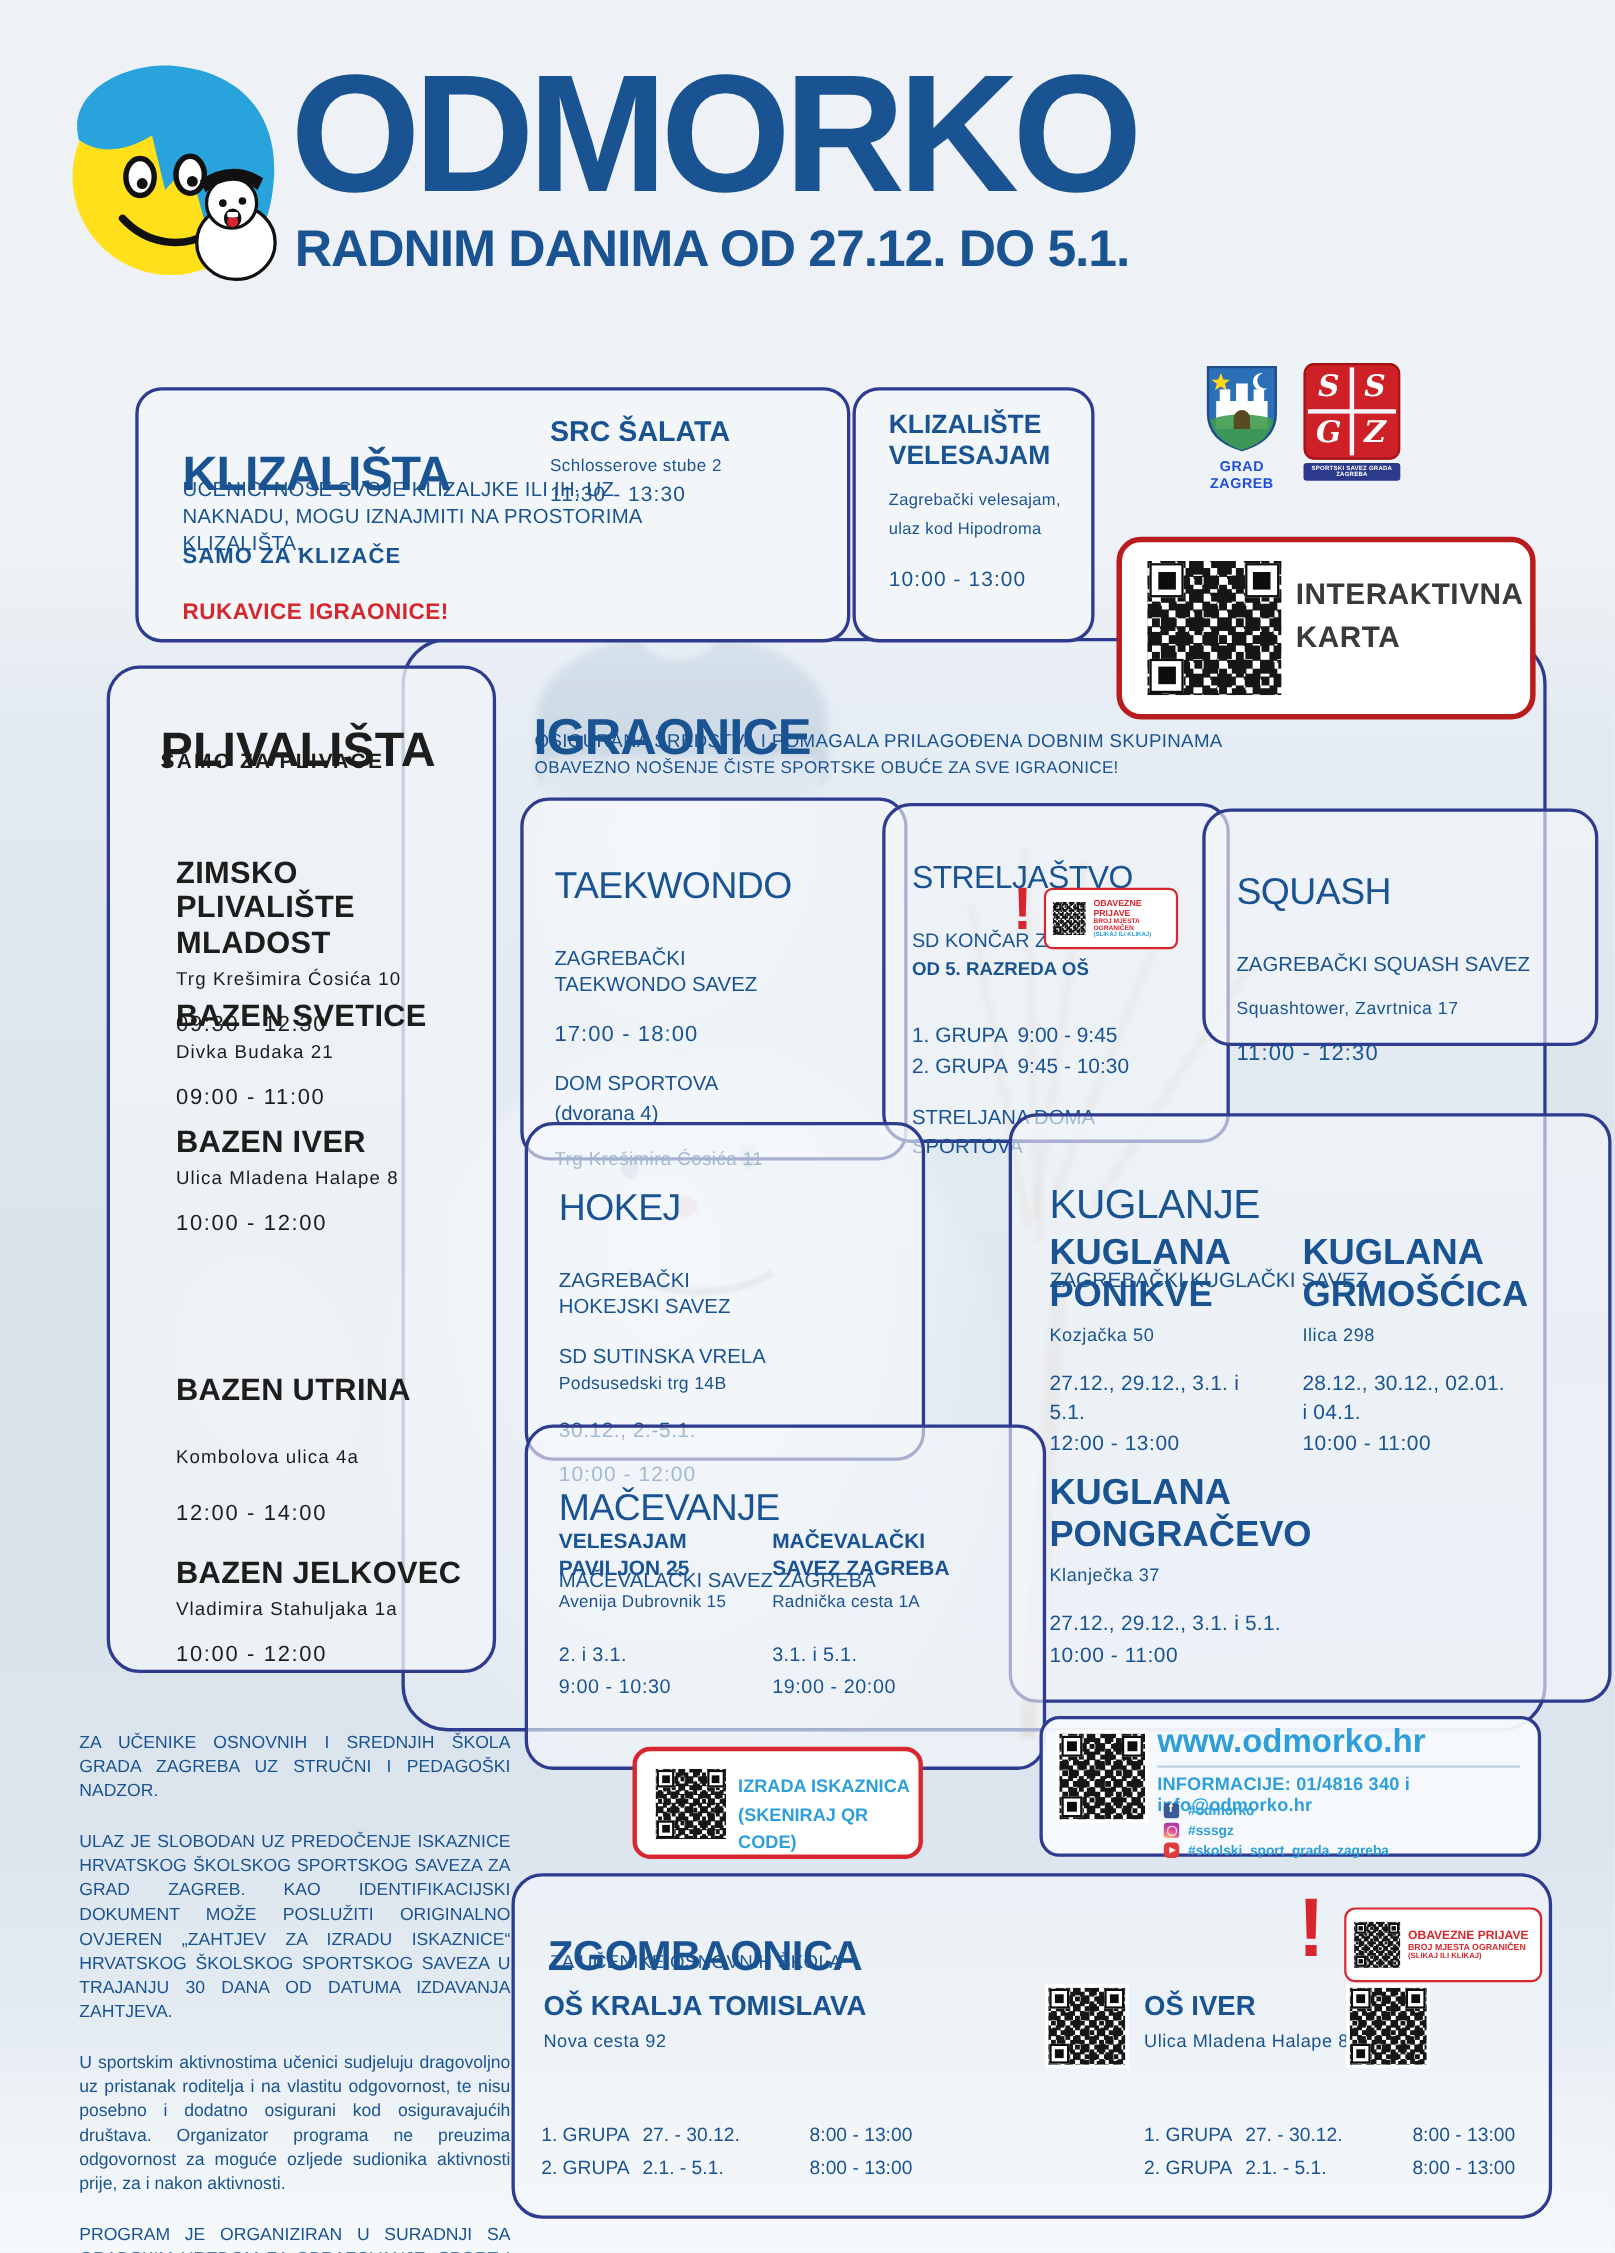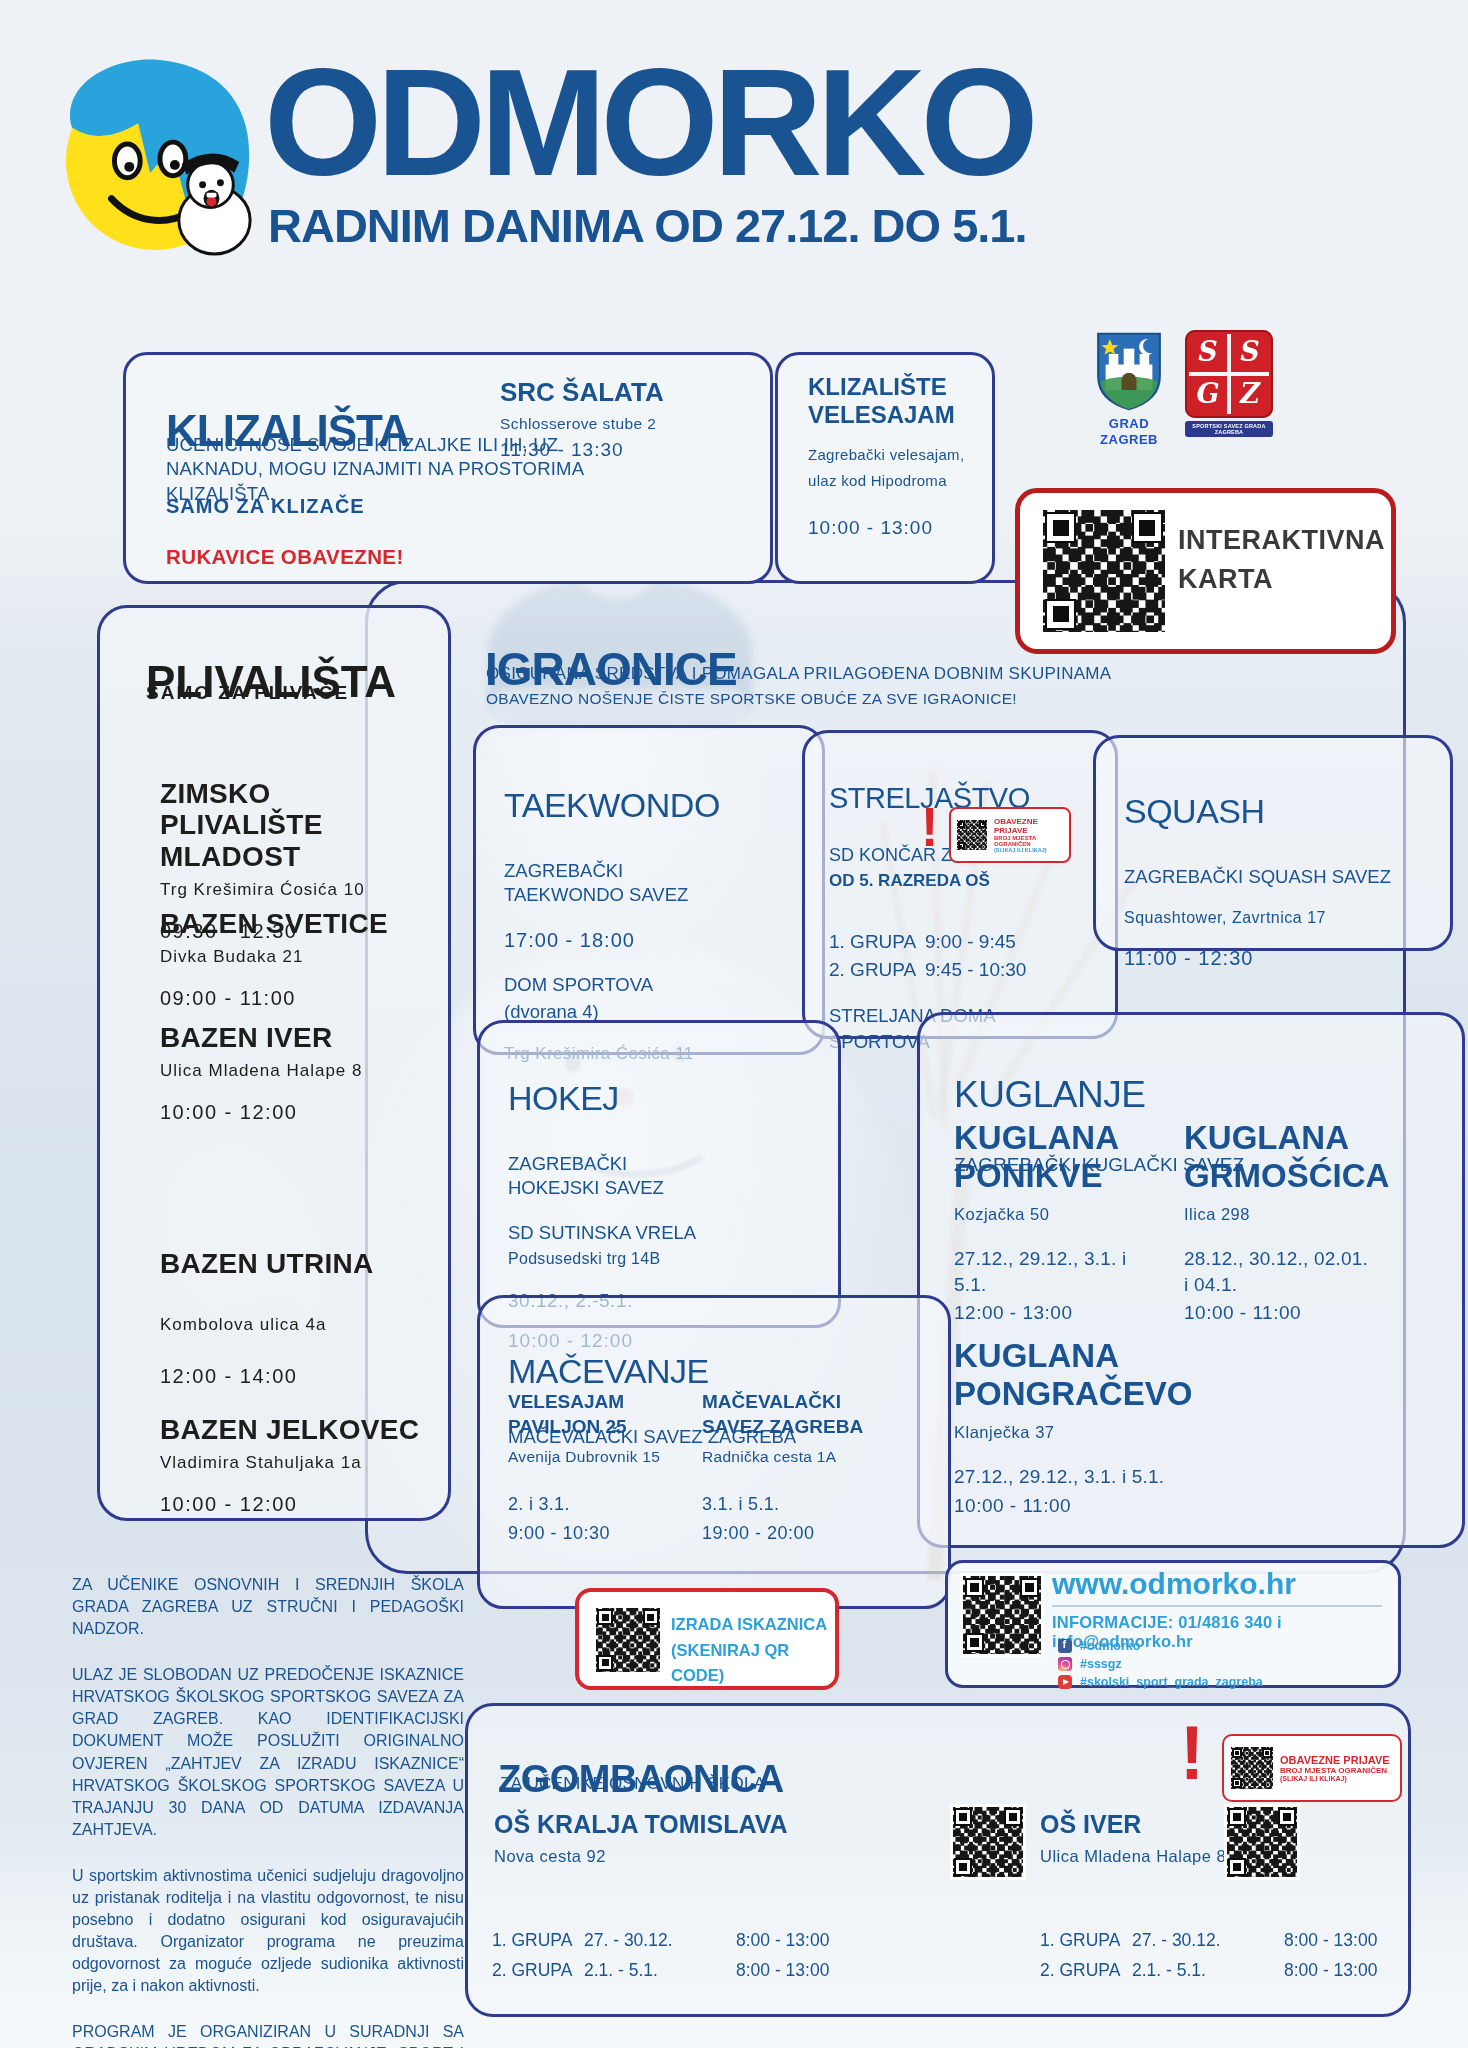--- a/index.html
+++ b/index.html
@@ -243,21 +243,21 @@
   <ellipse cx="157" cy="153" rx="5" ry="5" fill="#d7272e"></ellipse>
   <rect x="152" y="144" width="10" height="5" rx="1.5" fill="#fff"></rect>
 </svg>
 <div class="abs" id="title">ODMORKO</div>
 <div class="abs" id="subtitle">RADNIM DANIMA OD 27.12. DO 5.1.</div>
 
 <section class="panel" id="kliz-box">
   <h2 class="k-title">KLIZALIŠTA</h2>
   <div class="k-note">UČENICI NOSE SVOJE KLIZALJKE ILI IH, UZ NAKNADU, MOGU IZNAJMITI NA PROSTORIMA KLIZALIŠTA.</div>
   <div class="k-only">SAMO ZA KLIZAČE</div>
-  <div class="k-warn">RUKAVICE OBAVEZNE!</div>
+  <div class="k-warn">RUKAVICE IGRAONICE!</div>
   <div class="k-v1">
     <div class="vname">SRC ŠALATA</div>
     <div class="vaddr">Schlosserove stube 2</div>
     <div class="vtime">11:30 - 13:30</div>
   </div>
 </section>
 <section class="panel" id="kliz-box2">
   <div class="inner">
     <div class="vname2">
       <div>KLIZALIŠTE</div>

